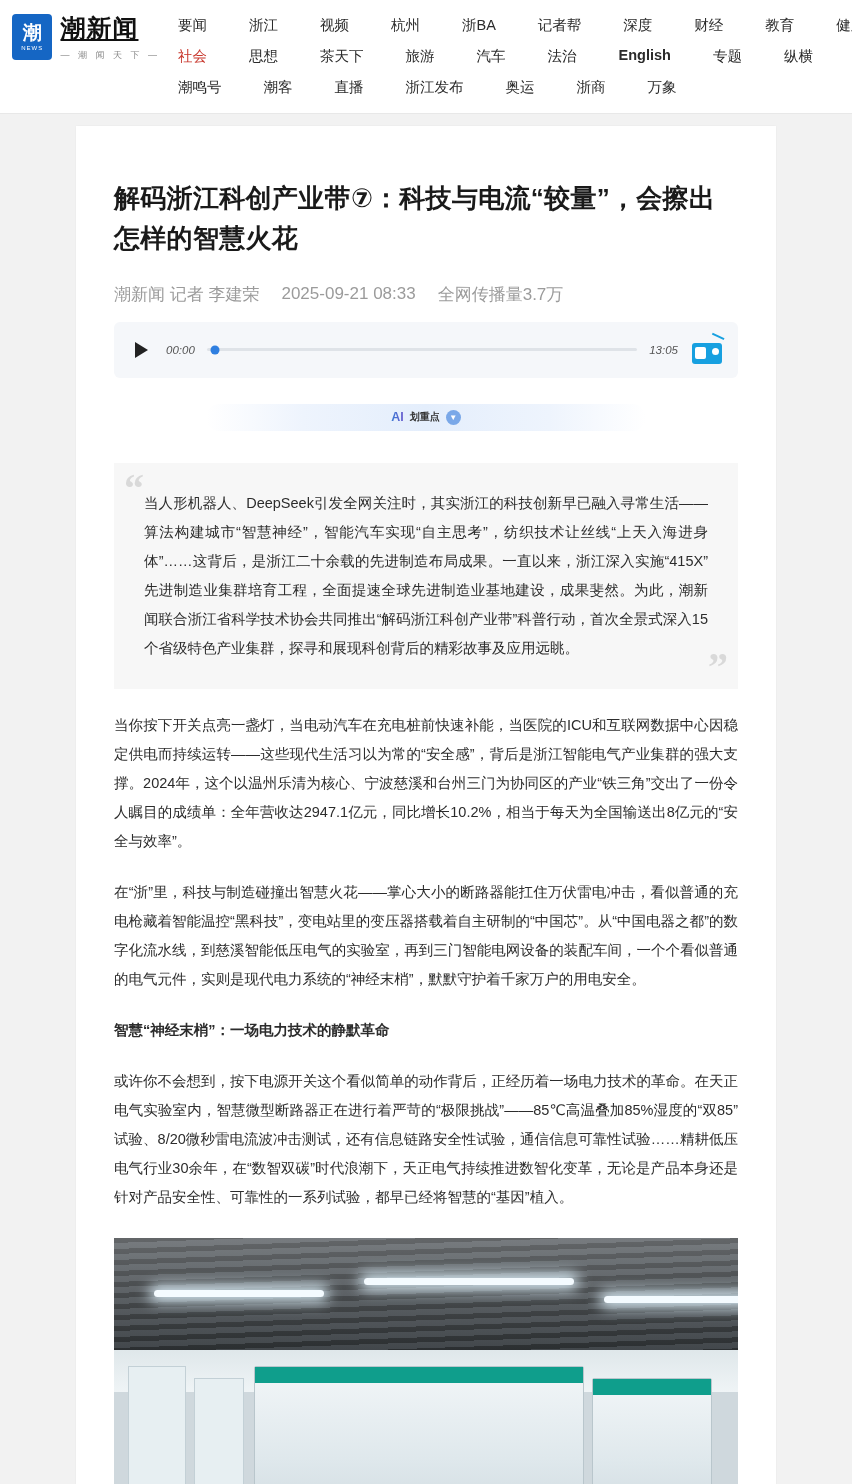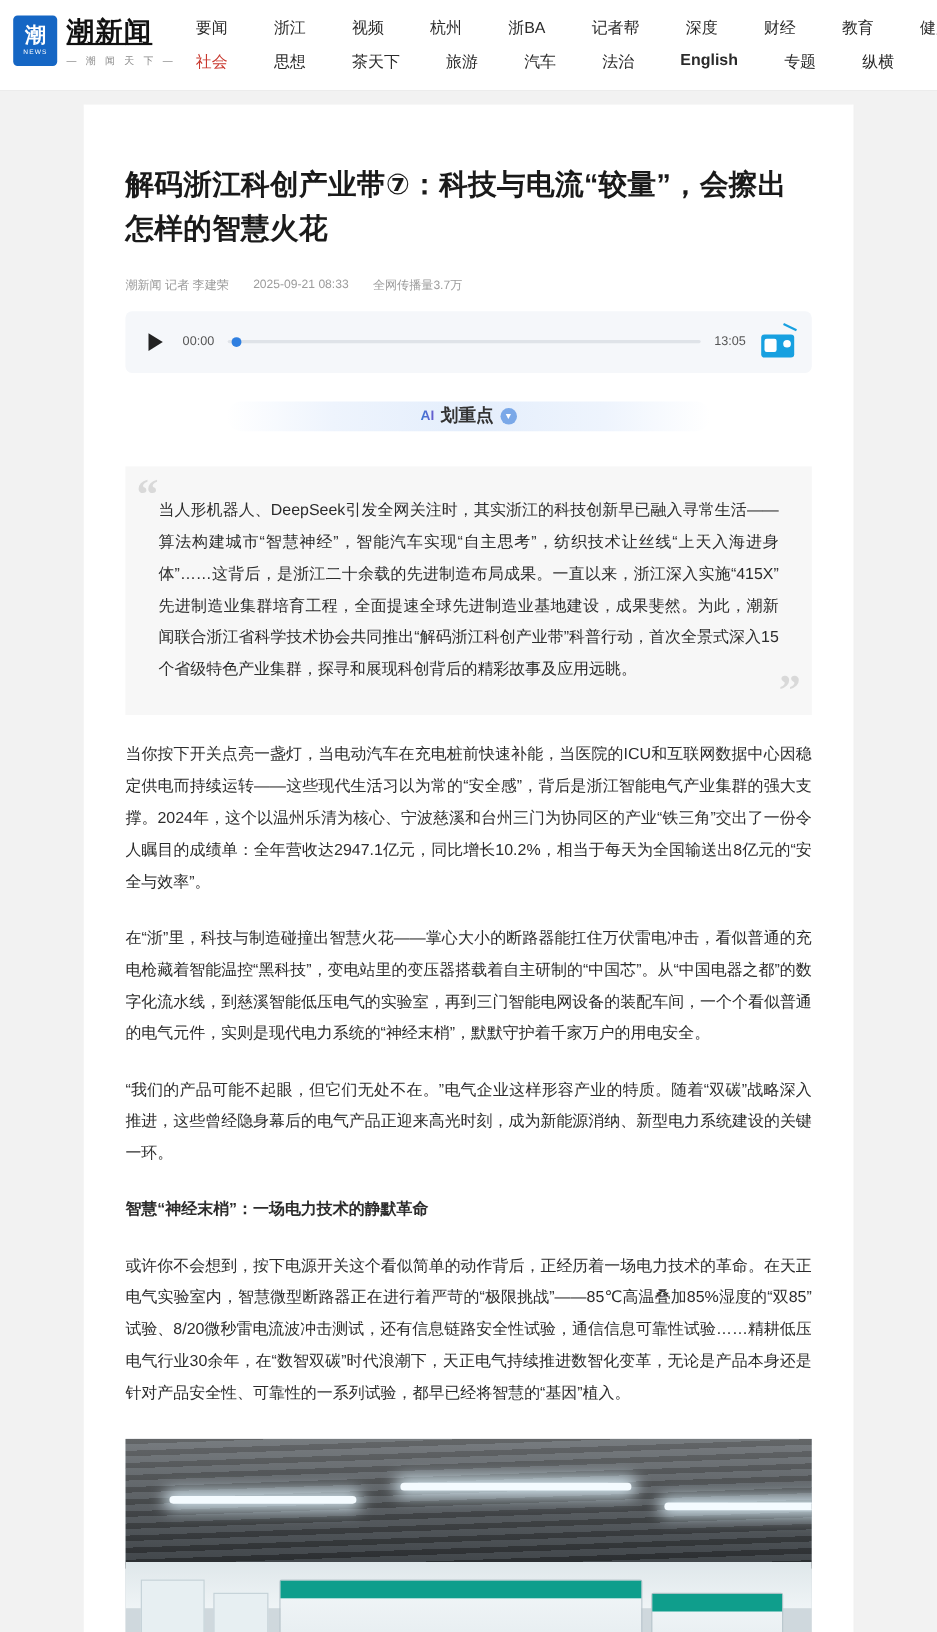--- a/index.html
+++ b/index.html
@@ -81,21 +81,21 @@
   h1.article-title {
     font-size: 26px;
     line-height: 1.55;
     margin: 18px 0 0 0;
     color: #1a1a1a;
     font-weight: bold;
     letter-spacing: 0.3px;
   }
   .meta-row {
     margin-top: 24px;
-    font-size: 11px;
+    font-size: 17px;
     color: #9b9b9b;
     display: flex;
     gap: 22px;
     align-items: center;
   }
 
   
   .audio-player {
     margin-top: 16px;
     height: 56px;
@@ -108,20 +108,21 @@
   }
   .play-btn {
     width: 26px; height: 26px;
     display: flex; align-items: center; justify-content: center;
     cursor: pointer;
   }
   .play-btn svg { display: block; }
   .time-cur, .time-total {
     font-size: 11.5px; color: #555;
     font-family: "Liberation Sans", sans-serif;
+    font-style: italic;
   }
   .progress-track {
     flex: 1 1 auto;
     height: 3px;
     background: #dfe3e8;
     border-radius: 2px;
     position: relative;
   }
   .progress-knob {
     position: absolute;
@@ -167,21 +168,21 @@
     align-items: center;
     justify-content: center;
     gap: 6px;
   }
   .ai-tag {
     font-size: 12.5px; font-weight: bold;
     background: linear-gradient(90deg,#3a7bd5,#6a5acd);
     -webkit-background-clip: text; background-clip: text;
     color: transparent;
   }
-  .ai-label { font-size: 16px; color: #333; font-weight: bold; text-align: center; }
+  .ai-label { font-size: 10px; color: #333; font-weight: bold; text-align: center; }
   .ai-chevron {
     width: 15px; height: 15px; border-radius: 50%;
     background: #7aa8e8; color: #fff;
     font-size: 8px; display: flex; align-items: center; justify-content: center;
   }
 
   
   .quote-block {
     margin-top: 32px;
     background: #f7f7f7;
@@ -294,20 +295,29 @@
       <span class="nav-item">茶天下</span>
       <span class="nav-item">旅游</span>
       <span class="nav-item">汽车</span>
       <span class="nav-item">法治</span>
       <span class="nav-item bold">English</span>
       <span class="nav-item">专题</span>
       <span class="nav-item">纵横</span>
       <span class="nav-item">大观</span>
       <span class="nav-item">彩票</span>
 
+    </div>
+    <div class="nav-row">
+      <span class="nav-item">潮鸣号</span>
+      <span class="nav-item">潮客</span>
+      <span class="nav-item">直播</span>
+      <span class="nav-item">浙江发布</span>
+      <span class="nav-item">奥运</span>
+      <span class="nav-item">浙商</span>
+      <span class="nav-item">万象</span>
     </div>
   </div>
 </div>
 
 <div class="page-wrap">
   <div class="article-card">
     <div class="inner">
 
       <h1 class="article-title">解码浙江科创产业带⑦：科技与电流“较量”，会擦出怎样的智慧火花</h1>
 
@@ -343,21 +353,20 @@
       </div>
 
       <div class="quote-block">
         <span class="q-mark q-open">“</span>
         <span>当人形机器人、DeepSeek引发全网关注时，其实浙江的科技创新早已融入寻常生活——算法构建城市“智慧神经”，智能汽车实现“自主思考”，纺织技术让丝线“上天入海进身体”……这背后，是浙江二十余载的先进制造布局成果。一直以来，浙江深入实施“415X”先进制造业集群培育工程，全面提速全球先进制造业基地建设，成果斐然。为此，潮新闻联合浙江省科学技术协会共同推出“解码浙江科创产业带”科普行动，首次全景式深入15个省级特色产业集群，探寻和展现科创背后的精彩故事及应用远眺。</span>
         <span class="q-mark q-close">”</span>
       </div>
 
       <p class="body-text">当你按下开关点亮一盏灯，当电动汽车在充电桩前快速补能，当医院的ICU和互联网数据中心因稳定供电而持续运转——这些现代生活习以为常的“安全感”，背后是浙江智能电气产业集群的强大支撑。2024年，这个以温州乐清为核心、宁波慈溪和台州三门为协同区的产业“铁三角”交出了一份令人瞩目的成绩单：全年营收达2947.1亿元，同比增长10.2%，相当于每天为全国输送出8亿元的“安全与效率”。</p>
       <p class="body-text">在“浙”里，科技与制造碰撞出智慧火花——掌心大小的断路器能扛住万伏雷电冲击，看似普通的充电枪藏着智能温控“黑科技”，变电站里的变压器搭载着自主研制的“中国芯”。从“中国电器之都”的数字化流水线，到慈溪智能低压电气的实验室，再到三门智能电网设备的装配车间，一个个看似普通的电气元件，实则是现代电力系统的“神经末梢”，默默守护着千家万户的用电安全。</p>
-      <p class="body-text">“我们的产品可能不起眼，但它们无处不在。”电气企业这样形容产业的特质。随着“双碳”战略深入推进，这些曾经隐身幕后的电气产品正迎来高光时刻，成为新能源消纳、新型电力系统建设的关键一环。</p>
       <p class="body-text sub-head">智慧“神经末梢”：一场电力技术的静默革命</p>
       <p class="body-text">或许你不会想到，按下电源开关这个看似简单的动作背后，正经历着一场电力技术的革命。在天正电气实验室内，智慧微型断路器正在进行着严苛的“极限挑战”——85℃高温叠加85%湿度的“双85”试验、8/20微秒雷电流波冲击测试，还有信息链路安全性试验，通信信息可靠性试验……精耕低压电气行业30余年，在“数智双碳”时代浪潮下，天正电气持续推进数智化变革，无论是产品本身还是针对产品安全性、可靠性的一系列试验，都早已经将智慧的“基因”植入。</p>
 
       <div class="figure">
         <div class="photo">
           <div class="ph-ceiling"></div>
           <div class="ph-light" style="left:40px; top:52px; width:170px;"></div>
           <div class="ph-light" style="left:250px; top:40px; width:210px;"></div>
           <div class="ph-light" style="left:490px; top:58px; width:150px;"></div>
           <div class="ph-wallband"></div>

